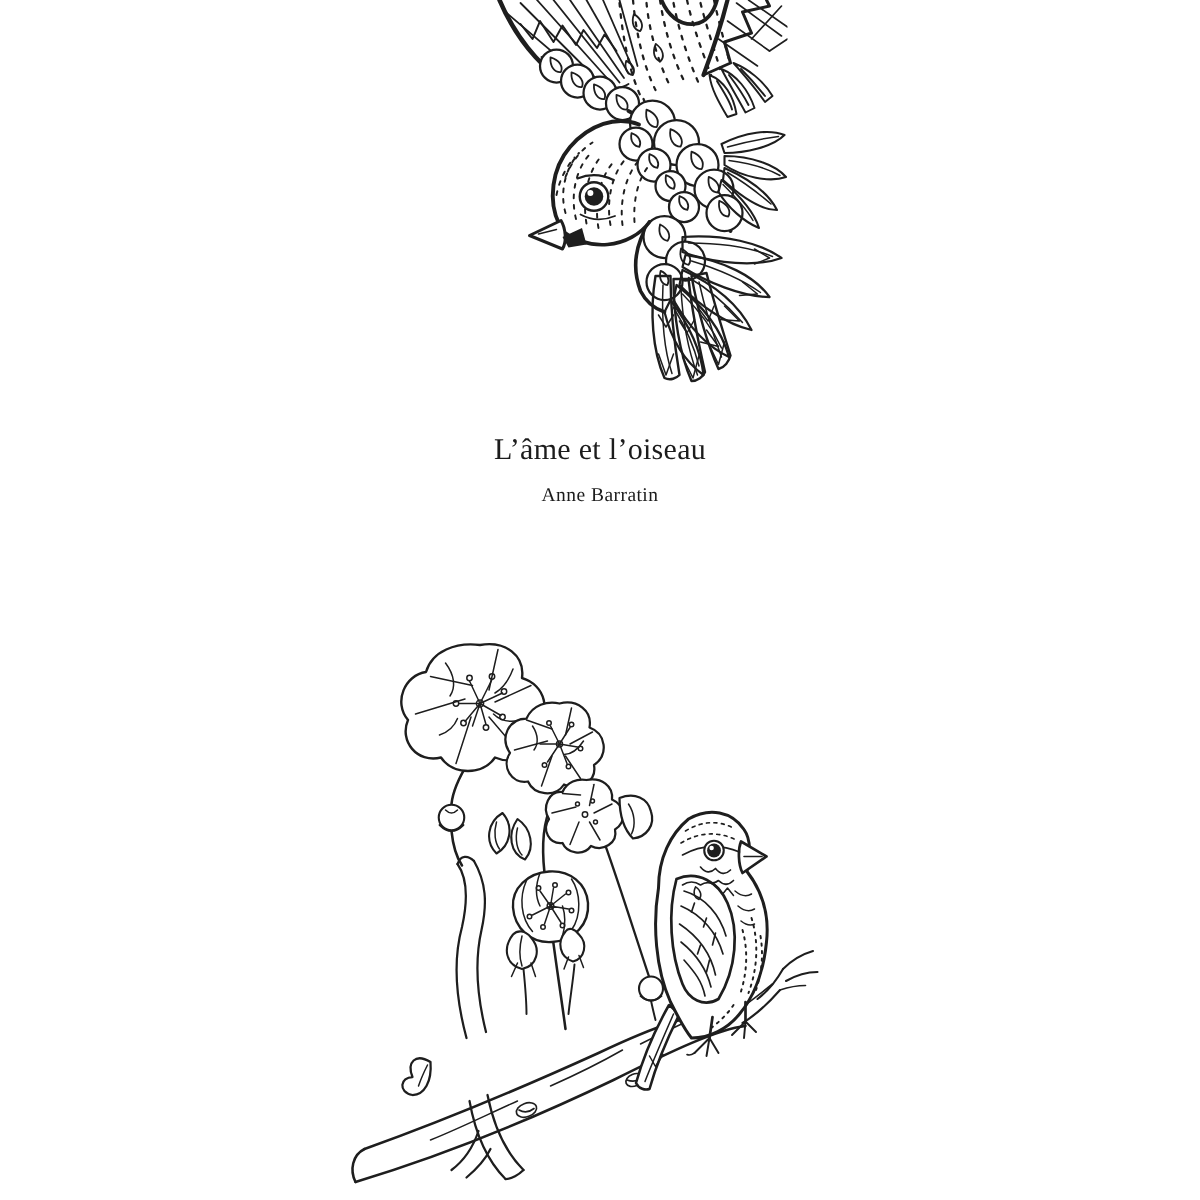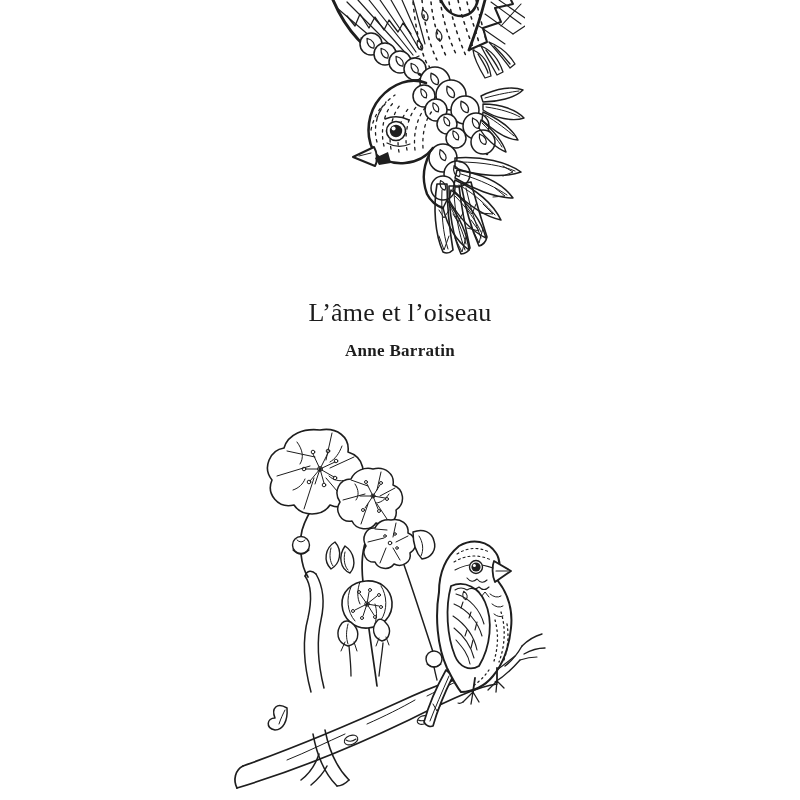--- a/index.html
+++ b/index.html
@@ -7,24 +7,24 @@
     position:relative;width:800px;height:800px;background:#ffffff;
     overflow:hidden;font-family:"Liberation Serif", serif;
   }
   .illus{position:absolute;margin:0;padding:0;line-height:0;}
   .illus-top{left:325px;top:0;width:200px;height:258px;}
   .illus-bottom{left:227px;top:424px;width:335px;height:370px;}
   .quote{
     position:absolute;left:0;right:0;top:284px;text-align:center;color:#1c1c1c;
   }
   .quote-line{
-    margin:16px;font-size:26px;line-height:25px;letter-spacing:0.2px;font-weight:400;
+    margin:4px;font-size:20px;line-height:25px;letter-spacing:0.2px;font-weight:400;
   }
   .quote-author{
-    margin:7px 0 0 0;font-size:17px;line-height:20px;letter-spacing:0.3px;font-weight:700;
+    margin:7px 0 0 0;font-size:13px;line-height:20px;letter-spacing:0.3px;font-weight:400;
   }
   svg *{vector-effect:none;}
 </style>
 </head>
 <body>
 
 <div class="canvas">
 
   <figure class="illus illus-top">
     <svg width="200" height="258" viewBox="0 0 200 258">

